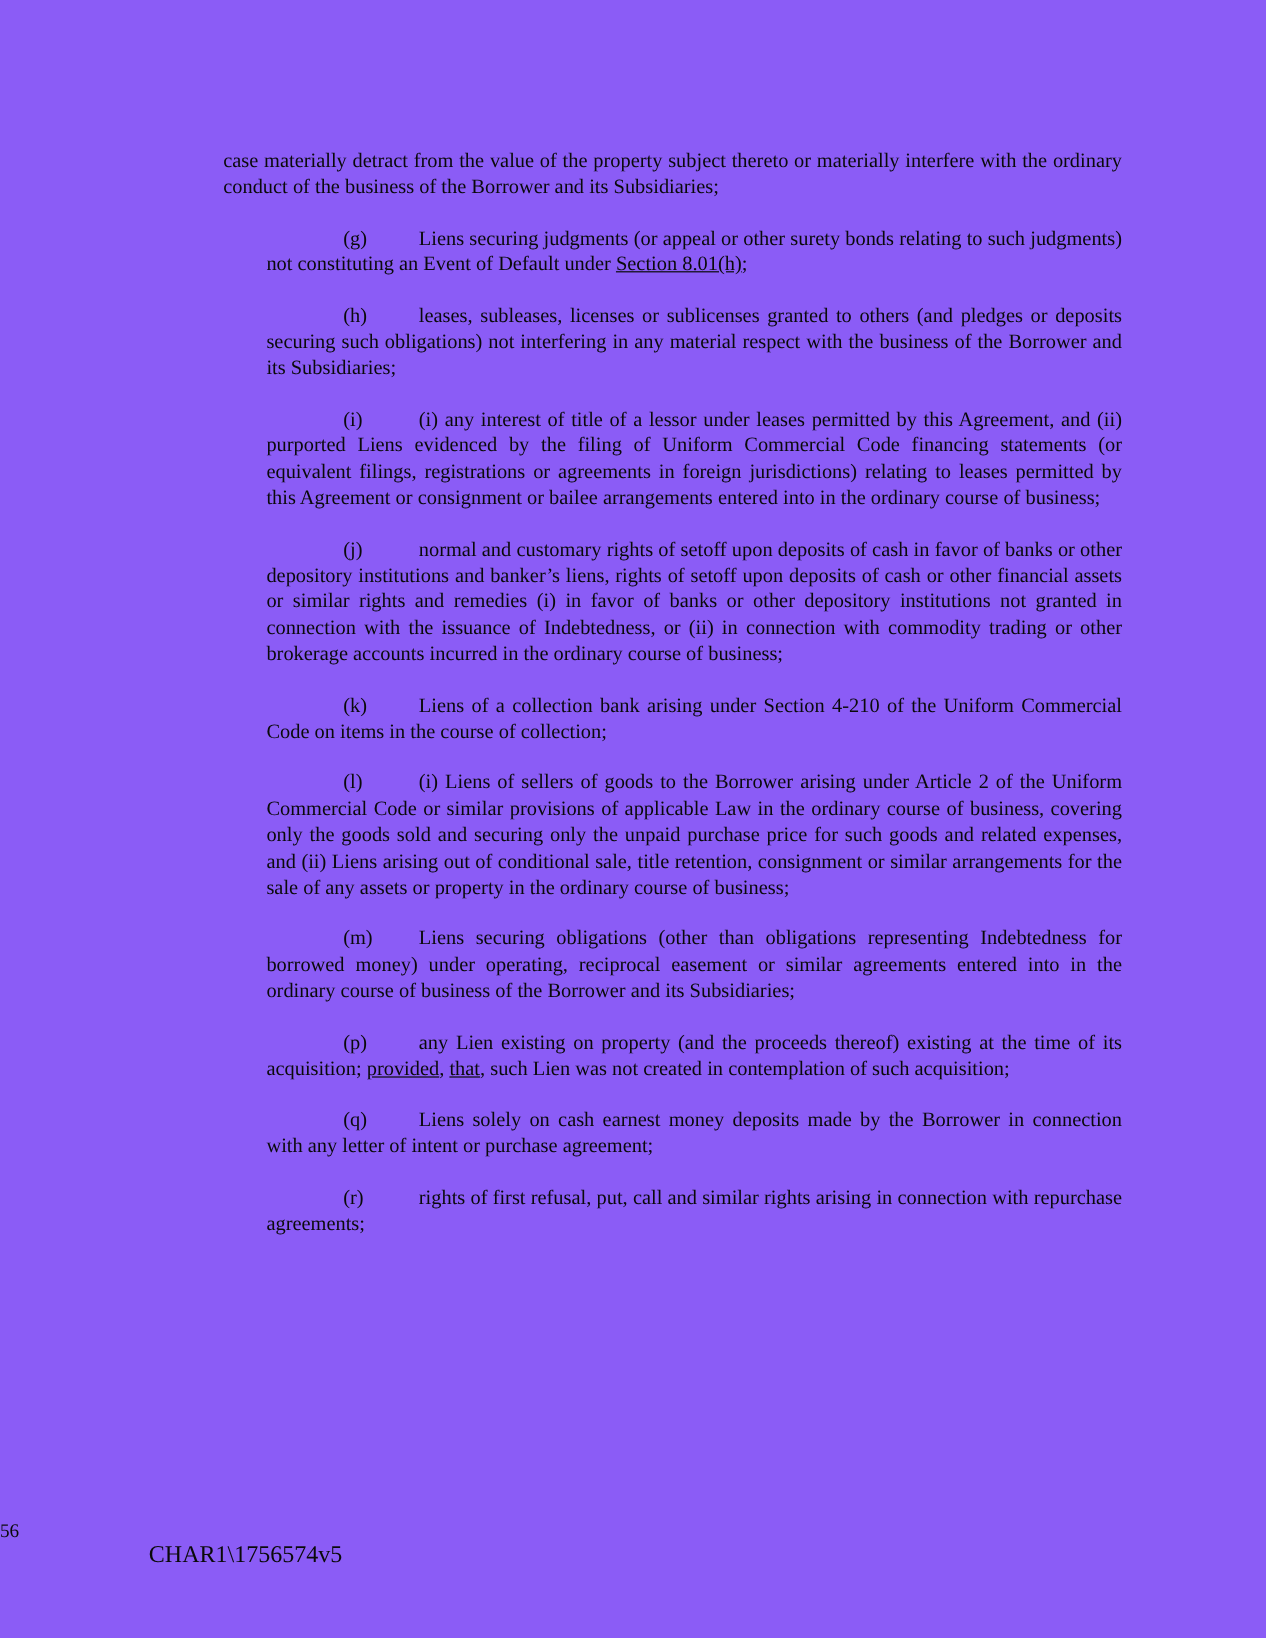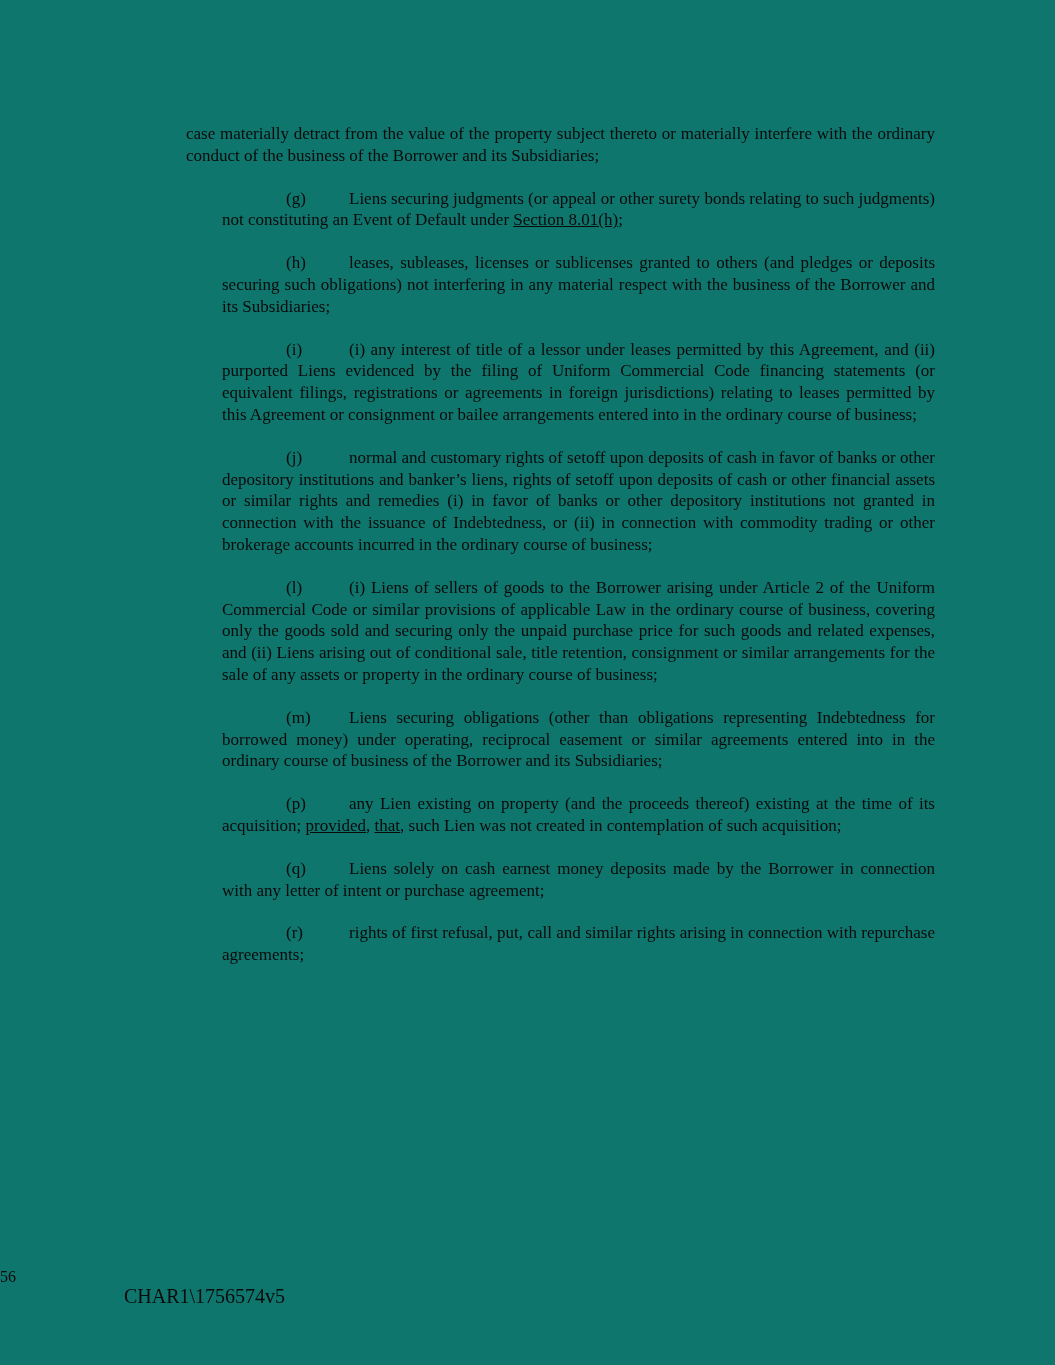--- a/index.html
+++ b/index.html
@@ -1,20 +1,20 @@
 <!DOCTYPE html>
 <html><head>
 <meta charset="utf-8">
 <style>
   html, body { margin: 0; padding: 0; background: #ffffff; }
   .page {
     position: relative;
     width: 1055px;
     height: 1365px;
-    background: #0f766e;
+    background: #8b5cf6;
     font-family: "Liberation Serif", "DejaVu Serif", serif;
     font-size: 17px;
     line-height: 21.8px;
     color: #0a0a0a;
     overflow: hidden;
   }
   .content {
     position: absolute;
     left: 186px;
     top: 123px;
@@ -47,20 +47,21 @@
 <body>
 
 <div class="page">
   <div class="content">
     <p>case materially detract from the value of the property subject thereto or materially interfere with the ordinary conduct of the business of the Borrower and its Subsidiaries;</p>
     <div>
         <p class="clause"><span class="clause-label">(g)</span><span>Liens securing judgments (or appeal or other surety bonds relating to such judgments) not constituting an Event of Default under </span><span class="u">Section 8.01(h)</span><span>;</span></p>
         <p class="clause"><span class="clause-label">(h)</span><span>leases, subleases, licenses or sublicenses granted to others (and pledges or deposits securing such obligations) not interfering in any material respect with the business of the Borrower and its Subsidiaries;</span></p>
         <p class="clause"><span class="clause-label">(i)</span><span>(i) any interest of title of a lessor under leases permitted by this Agreement, and (ii) purported Liens evidenced by the filing of Uniform Commercial Code financing statements (or equivalent filings, registrations or agreements in foreign jurisdictions) relating to leases permitted by this Agreement or consignment or bailee arrangements entered into in the ordinary course of business;</span></p>
         <p class="clause"><span class="clause-label">(j)</span><span>normal and customary rights of setoff upon deposits of cash in favor of banks or other depository institutions and banker’s liens, rights of setoff upon deposits of cash or other financial assets or similar rights and remedies (i) in favor of banks or other depository institutions not granted in connection with the issuance of Indebtedness, or (ii) in connection with commodity trading or other brokerage accounts incurred in the ordinary course of business;</span></p>
+        <p class="clause"><span class="clause-label">(k)</span><span>Liens of a collection bank arising under Section 4-210 of the Uniform Commercial Code on items in the course of collection;</span></p>
         <p class="clause"><span class="clause-label">(l)</span><span>(i) Liens of sellers of goods to the Borrower arising under Article 2 of the Uniform Commercial Code or similar provisions of applicable Law in the ordinary course of business, covering only the goods sold and securing only the unpaid purchase price for such goods and related expenses, and (ii) Liens arising out of conditional sale, title retention, consignment or similar arrangements for the sale of any assets or property in the ordinary course of business;</span></p>
         <p class="clause"><span class="clause-label">(m)</span><span>Liens securing obligations (other than obligations representing Indebtedness for borrowed money) under operating, reciprocal easement or similar agreements entered into in the ordinary course of business of the Borrower and its Subsidiaries;</span></p>
         <p class="clause"><span class="clause-label">(p)</span><span>any Lien existing on property (and the proceeds thereof) existing at the time of its acquisition; </span><span class="u">provided</span><span>, </span><span class="u">that</span><span>, such Lien was not created in contemplation of such acquisition;</span></p>
         <p class="clause"><span class="clause-label">(q)</span><span>Liens solely on cash earnest money deposits made by the Borrower in connection with any letter of intent or purchase agreement;</span></p>
         <p class="clause"><span class="clause-label">(r)</span><span>rights of first refusal, put, call and similar rights arising in connection with repurchase agreements;</span></p>
       </div>
   </div>
 
   <div class="page-number">56</div>
 

